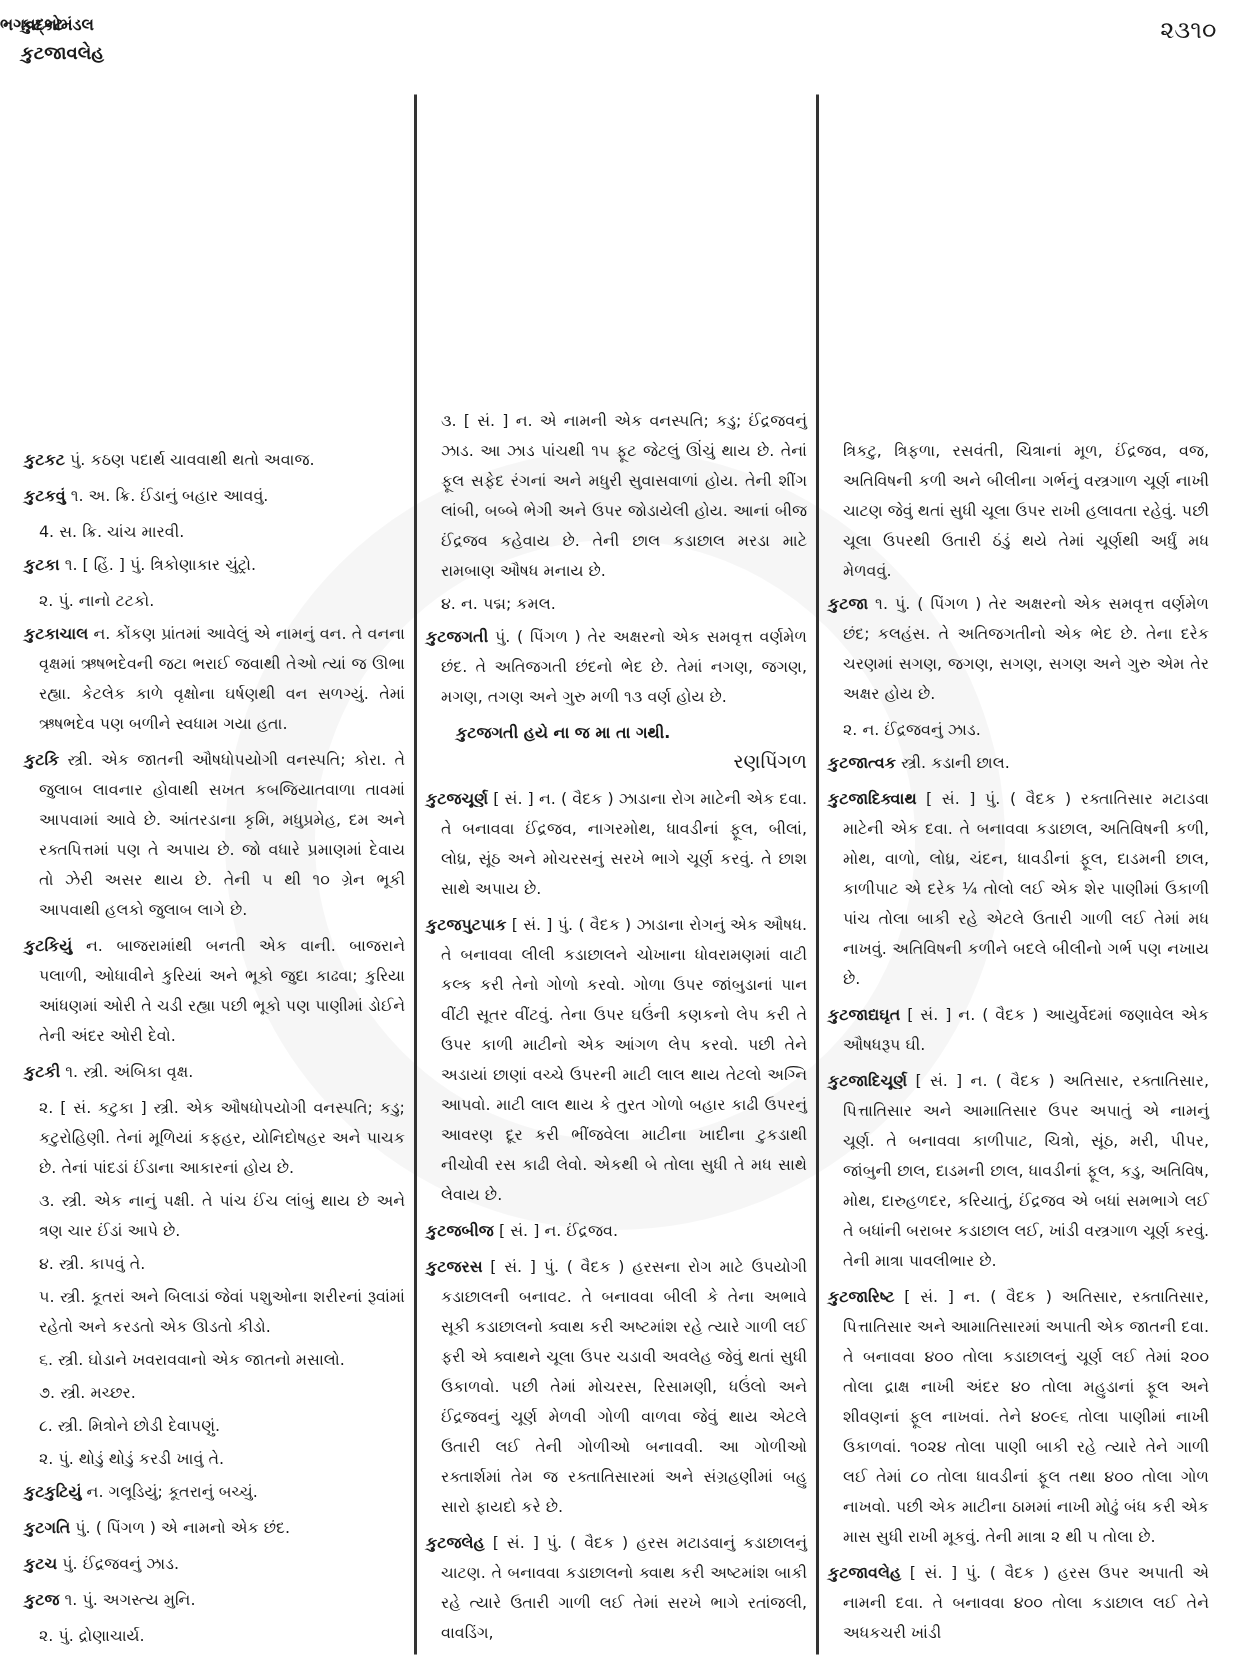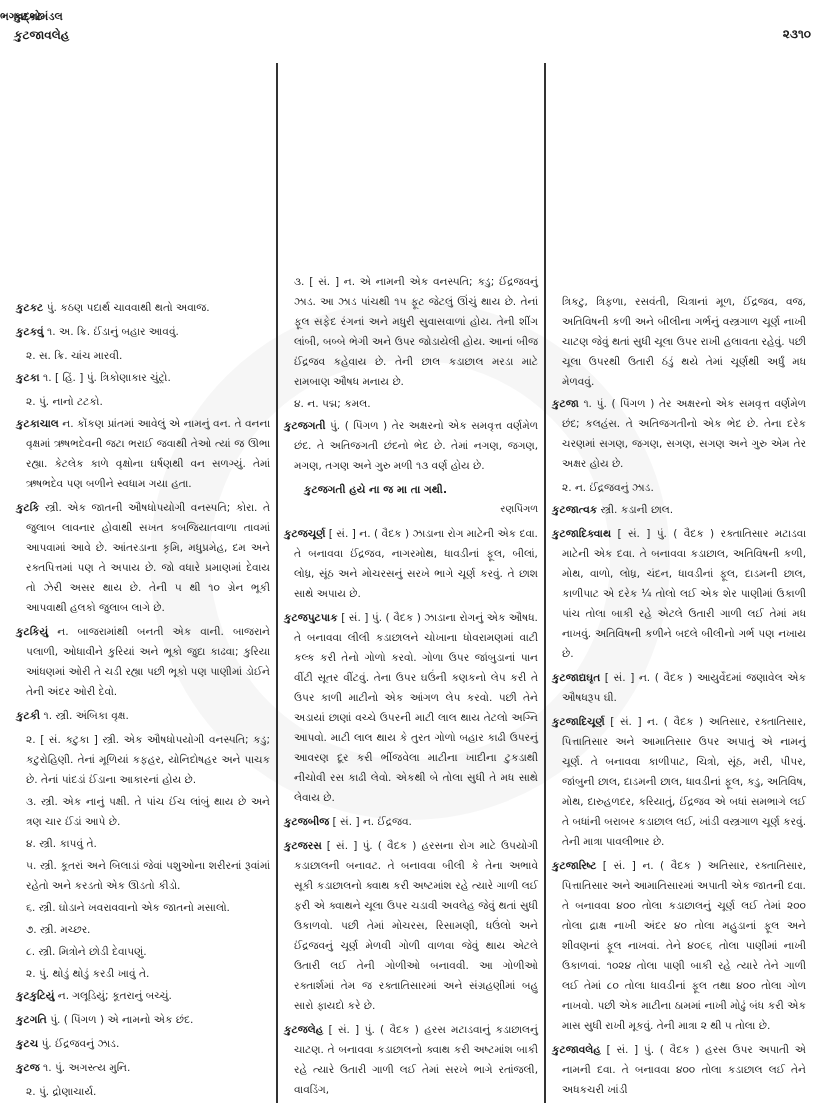--- a/index.html
+++ b/index.html
@@ -9,47 +9,47 @@
   }
   .watermark {
     position:absolute; left:150px; top:300px; width:520px; height:520px;
     border-radius:50%; border:60px solid rgba(0,0,0,0.035); box-sizing:border-box;
     pointer-events:none;
   }
   .header { position:absolute; top:10px; left:0; width:825px; height:44px; }
   .hdr-left1 { position:absolute; left:14px; top:0px; font-size:11px; font-weight:bold; }
   .hdr-left2 { position:absolute; left:14px; top:18px; font-size:12px; font-weight:bold; }
   .hdr-center { position:absolute; left:0; width:825px; top:0px; text-align:left; font-size:11px; font-weight:bold; }
-  .hdr-right { position:absolute; right:14px; top:17px; font-size:12px; font-weight:bold; }
+  .hdr-right { position:absolute; right:14px; top:0px; font-size:16px; font-weight:normal; }
   .columns { position:absolute; top:58px; left:10px; width:808px; height:1045px; display:flex;align-items:flex-end; }
   .col { width:266px; padding:0 6px; box-sizing:border-box; font-size:10.6px; line-height:20px; text-align:justify; overflow:hidden; }
   .divider { width:2px; background:#333; margin-top:0; height:1040px; flex:none; }
   .entry { margin:0 0 4px 0; text-indent:-10px; padding-left:10px; }
   .sub { margin:0 0 2px 0; padding-left:10px; }
   .hw { font-weight:bold; }
   .quote { padding-left:20px; font-weight:bold; margin:0; }
-  .source { text-align:right; font-size:10px; margin:0 0 4px 0; }
+  .source { text-align:right; font-size:13px; margin:0 0 4px 0; }
 </style>
 </head>
 <body>
 
 <div class="watermark"></div>
 
 <div class="header">
   <div class="hdr-left1">કુટકટ</div>
   <div class="hdr-left2">કુટજાવલેહ</div>
   <div class="hdr-center">ભગવદ્ગોમંડલ</div>
   <div class="hdr-right">૨૩૧૦</div>
 </div>
 
 <div class="columns">
   <div class="col" id="col0">
       <p class="entry"><span class="hw">કુટકટ</span><span> પું. કઠણ પદાર્થ ચાવવાથી થતો અવાજ.</span></p>
       <p class="entry"><span class="hw">કુટકવું</span><span> ૧. અ. ક્રિ. ઈંડાનું બહાર આવવું.</span></p>
-      <p class="sub">૨. સ. ક્રિ. ચાંચ મારવી.</p>
+      <p class="sub">4. સ. ક્રિ. ચાંચ મારવી.</p>
       <p class="entry"><span class="hw">કુટકા</span><span> ૧. [ હિં. ] પું. ત્રિકોણાકાર ચુંટ્રો.</span></p>
       <p class="sub">૨. પું. નાનો ટટકો.</p>
       <p class="entry"><span class="hw">કુટકાચાલ</span><span> ન. કોંકણ પ્રાંતમાં આવેલું એ નામનું વન. તે વનના વૃક્ષમાં ઋષભદેવની જટા ભરાઈ જવાથી તેઓ ત્યાં જ ઊભા રહ્યા. કેટલેક કાળે વૃક્ષોના ઘર્ષણથી વન સળગ્યું. તેમાં ઋષભદેવ પણ બળીને સ્વધામ ગયા હતા.</span></p>
       <p class="entry"><span class="hw">કુટકિ</span><span> સ્ત્રી. એક જાતની ઔષધોપયોગી વનસ્પતિ; કોરા. તે જુલાબ લાવનાર હોવાથી સખત કબજિયાતવાળા તાવમાં આપવામાં આવે છે. આંતરડાના કૃમિ, મધુપ્રમેહ, દમ અને રક્તપિત્તમાં પણ તે અપાય છે. જો વધારે પ્રમાણમાં દેવાય તો ઝેરી અસર થાય છે. તેની ૫ થી ૧૦ ગ્રેન ભૂકી આપવાથી હલકો જુલાબ લાગે છે.</span></p>
       <p class="entry"><span class="hw">કુટકિયું</span><span> ન. બાજરામાંથી બનતી એક વાની. બાજરાને પલાળી, ઓધાવીને કુરિયાં અને ભૂકો જુદા કાઢવા; કુરિયા આંધણમાં ઓરી તે ચડી રહ્યા પછી ભૂકો પણ પાણીમાં ડોઈને તેની અંદર ઓરી દેવો.</span></p>
       <p class="entry"><span class="hw">કુટકી</span><span> ૧. સ્ત્રી. અંબિકા વૃક્ષ.</span></p>
       <p class="sub">૨. [ સં. કટુકા ] સ્ત્રી. એક ઔષધોપયોગી વનસ્પતિ; કડુ; કટુરોહિણી. તેનાં મૂળિયાં કફહર, યોનિદોષહર અને પાચક છે. તેનાં પાંદડાં ઈંડાના આકારનાં હોય છે.</p>
       <p class="sub">૩. સ્ત્રી. એક નાનું પક્ષી. તે પાંચ ઈંચ લાંબું થાય છે અને ત્રણ ચાર ઈંડાં આપે છે.</p>
       <p class="sub">૪. સ્ત્રી. કાપવું તે.</p>
       <p class="sub">૫. સ્ત્રી. કૂતરાં અને બિલાડાં જેવાં પશુઓના શરીરનાં રૂવાંમાં રહેતો અને કરડતો એક ઊડતો કીડો.</p>

